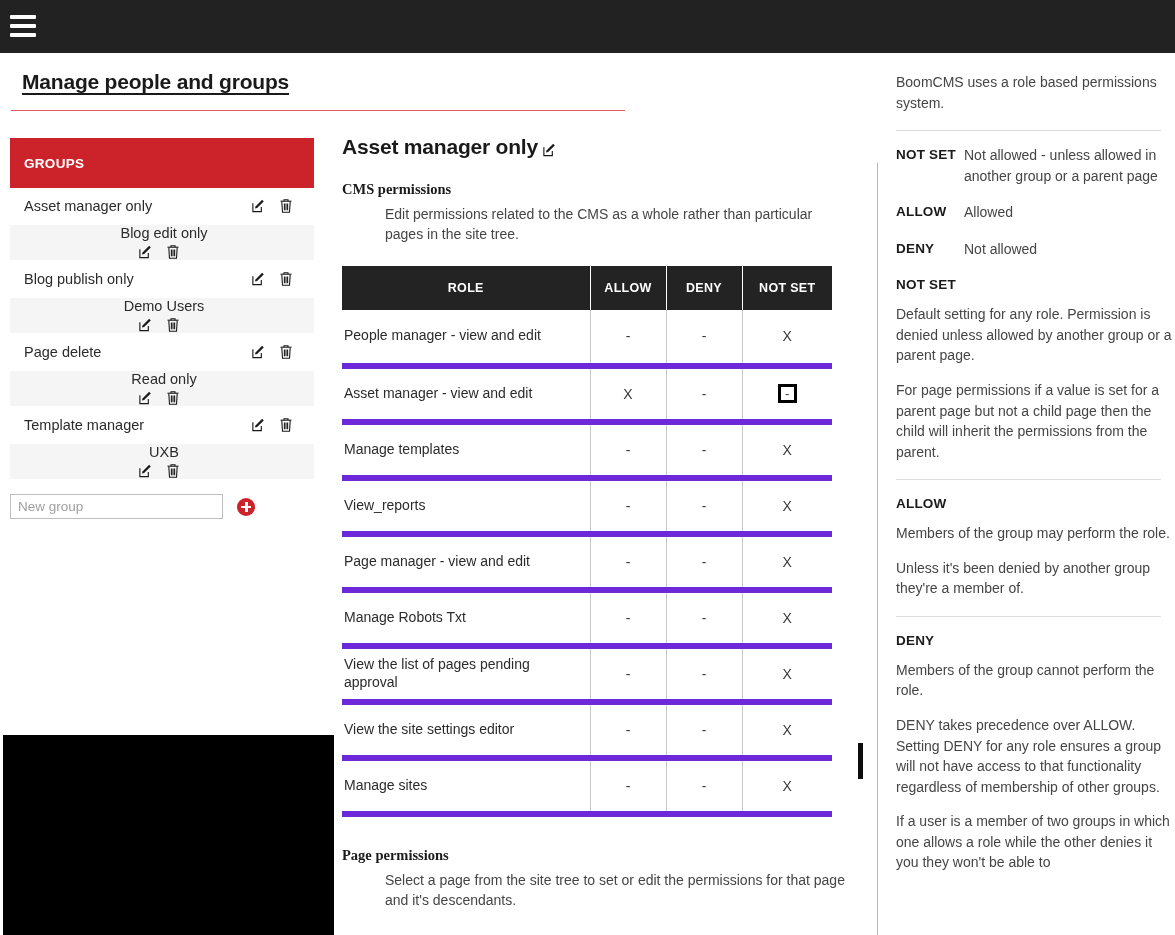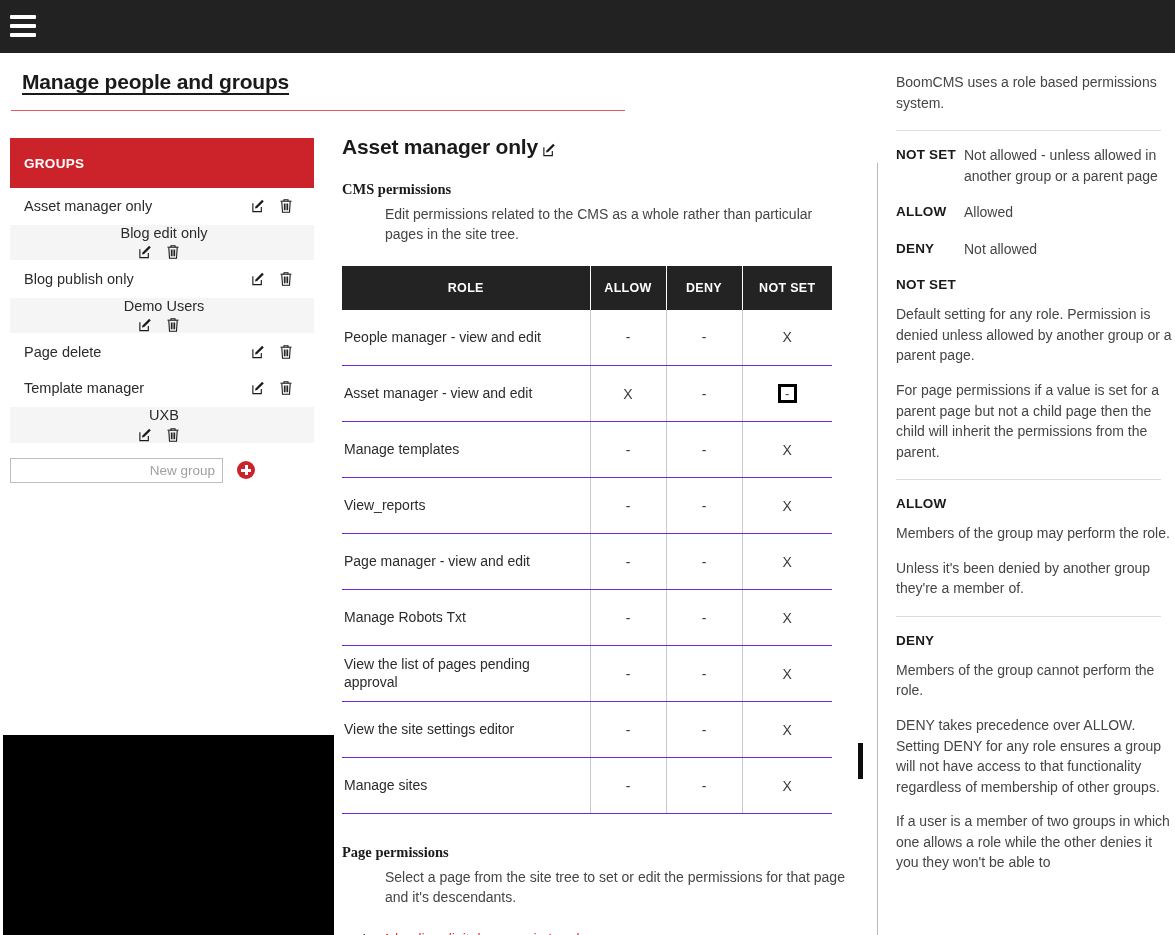--- a/index.html
+++ b/index.html
@@ -74,21 +74,20 @@
 
   .new-group-row {
     margin-top: 14px;
     display: flex; align-items: center; gap: 14px;
   }
   .new-group-input {
     width: 213px; height: 25px;
     border: 1px solid #bdbdbd; background: #ffffff;
     padding: 0 7px; font-size: 13.5px; color: #b91c1c;
     font-family: "Liberation Sans", sans-serif;
-    text-align: right;
   }
   .new-group-input::placeholder { color: #a0a0a0; }
   .add-btn {
     width: 18px; height: 18px; border-radius: 50%;
     background: #cc2229; position: relative; cursor: pointer;
     flex: none;
   }
   .add-btn::before, .add-btn::after {
     content: ""; position: absolute; background: #ffffff;
   }
@@ -131,21 +130,21 @@
     font-size: 12.5px; font-weight: bold; letter-spacing: 0.3px;
     height: 44px; text-align: center;
     border-right: 1px solid #ffffff;
   }
   table.perm thead th:last-child { border-right: none; }
   table.perm thead th.role-col { width: 248px; }
   table.perm thead th.v-col { width: 76px; }
   table.perm thead th.ns-col { width: 90px; }
 
   table.perm tbody td {
-    border-bottom: 1px solid #6d28d9;
+    border-bottom: 6px solid #6d28d9;
     border-right: 1px solid #c9c9c9;
     height: 56px;
     font-size: 14px; color: #2b2b2b;
   }
   table.perm tbody td:last-child { border-right: none; }
   table.perm tbody td.role-cell { padding: 4px 10px 4px 2px; line-height: 1.25; }
   table.perm tbody td.val { text-align: center; color: #3a3a3a; font-size: 14px; }
   .focus-box {
     display: inline-block;
     border: 3px solid #000000;
@@ -291,20 +290,39 @@
                 <path d="M1.5 3.2 H12.5"></path>
                 <path d="M5 3.2 V1.8 H9 V3.2"></path>
                 <path d="M2.8 3.6 L3.5 14.2 H10.5 L11.2 3.6"></path>
                 <path d="M5.4 5.6 V12.2 M7 5.6 V12.2 M8.6 5.6 V12.2"></path>
               </svg>
             </span>
           </div>
         </div>
         <div class="group-row plain">
           <div class="group-name">Page delete</div>
+          <div class="row-actions">
+            <span class="icon-btn">
+              <svg width="15" height="16" viewBox="0 0 16 16" fill="none" stroke="#1a1a1a" stroke-width="1.2">
+                <path d="M2 5 L2 14 L11 14 L11 9"></path>
+                <path d="M6.5 10.2 L13.6 3.1 L11.9 1.4 L4.8 8.5 L4.3 10.7 Z" fill="#1a1a1a" stroke="none"></path>
+              </svg>
+            </span>
+            <span class="icon-btn">
+              <svg width="14" height="16" viewBox="0 0 14 16" fill="none" stroke="#1a1a1a" stroke-width="1.1">
+                <path d="M1.5 3.2 H12.5"></path>
+                <path d="M5 3.2 V1.8 H9 V3.2"></path>
+                <path d="M2.8 3.6 L3.5 14.2 H10.5 L11.2 3.6"></path>
+                <path d="M5.4 5.6 V12.2 M7 5.6 V12.2 M8.6 5.6 V12.2"></path>
+              </svg>
+            </span>
+          </div>
+        </div>
+        <div class="group-row alt">
+          <div class="group-name">Read only</div>
           <div class="row-actions">
             <span class="icon-btn">
               <svg width="15" height="16" viewBox="0 0 16 16" fill="none" stroke="#1a1a1a" stroke-width="1.2">
                 <path d="M2 5 L2 14 L11 14 L11 9"></path>
                 <path d="M6.5 10.2 L13.6 3.1 L11.9 1.4 L4.8 8.5 L4.3 10.7 Z" fill="#1a1a1a" stroke="none"></path>
               </svg>
             </span>
             <span class="icon-btn">
               <svg width="14" height="16" viewBox="0 0 14 16" fill="none" stroke="#1a1a1a" stroke-width="1.1">
                 <path d="M1.5 3.2 H12.5"></path>

